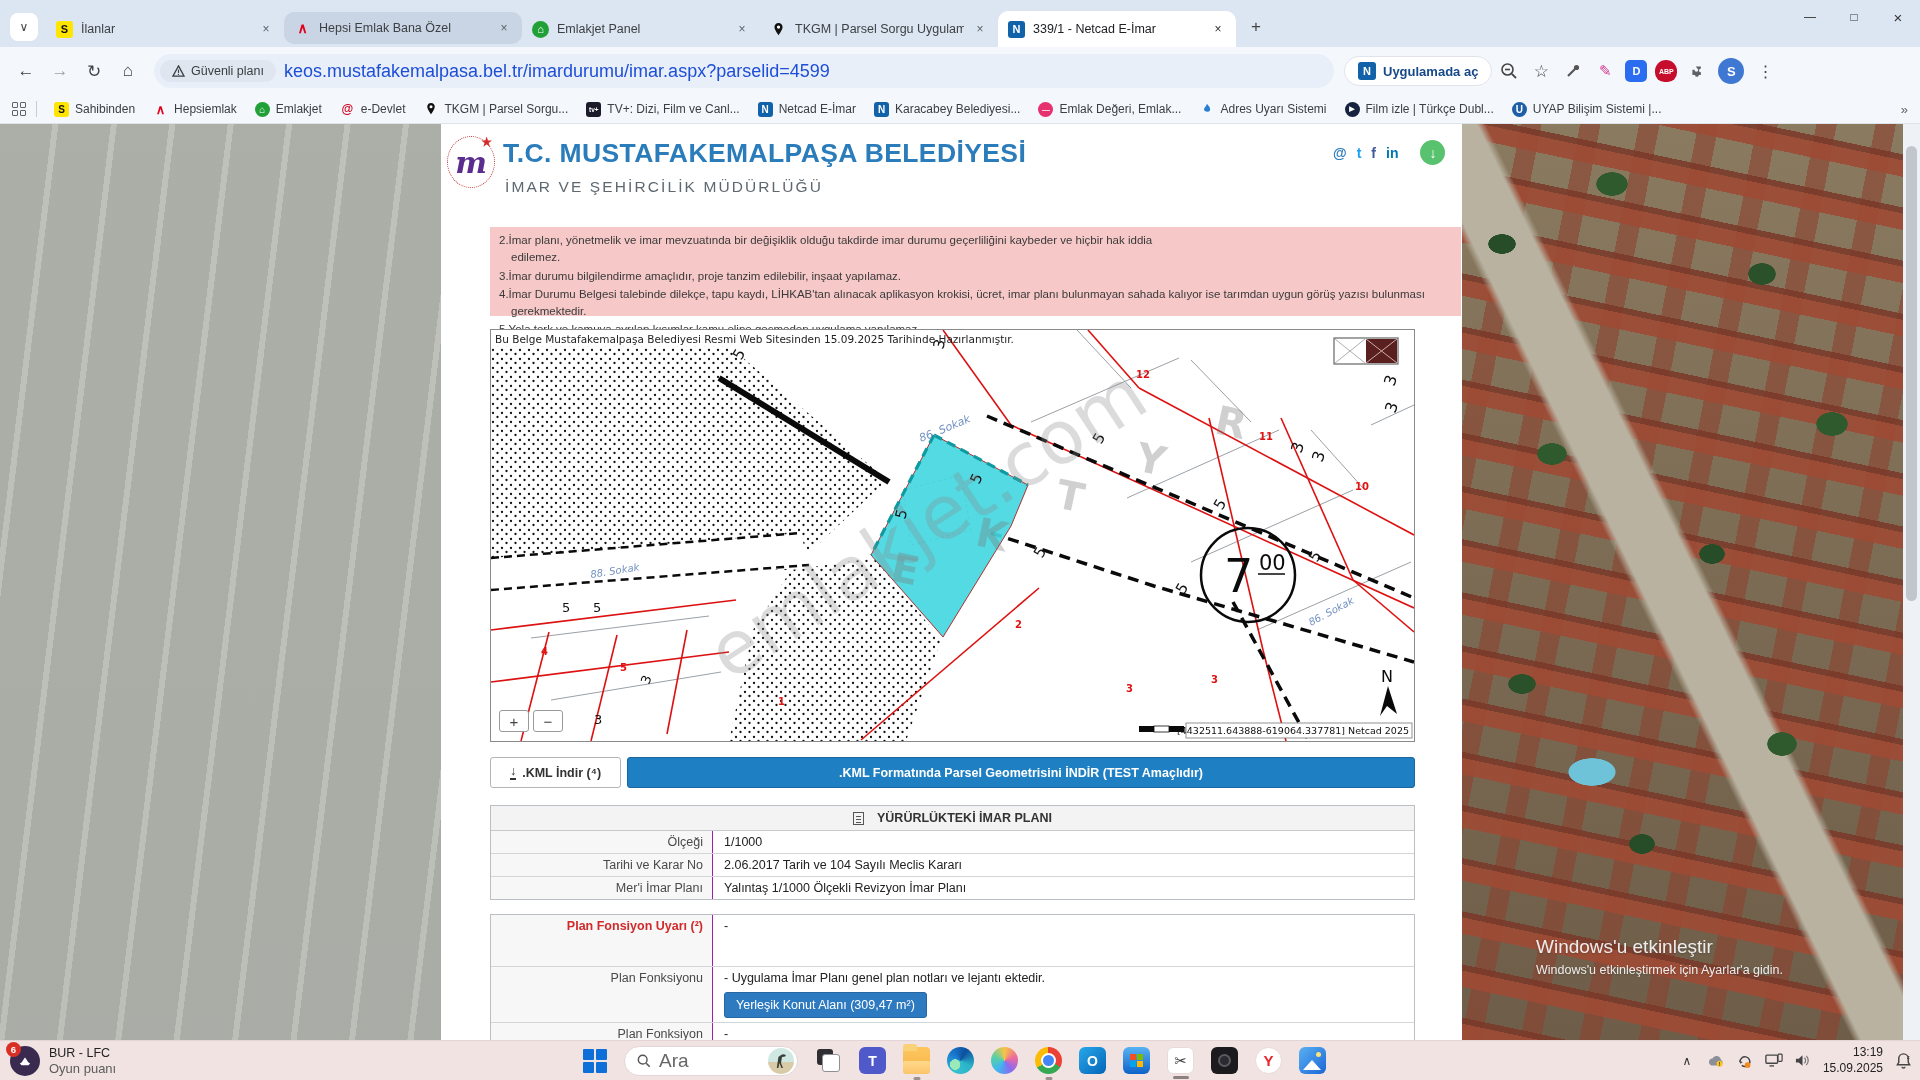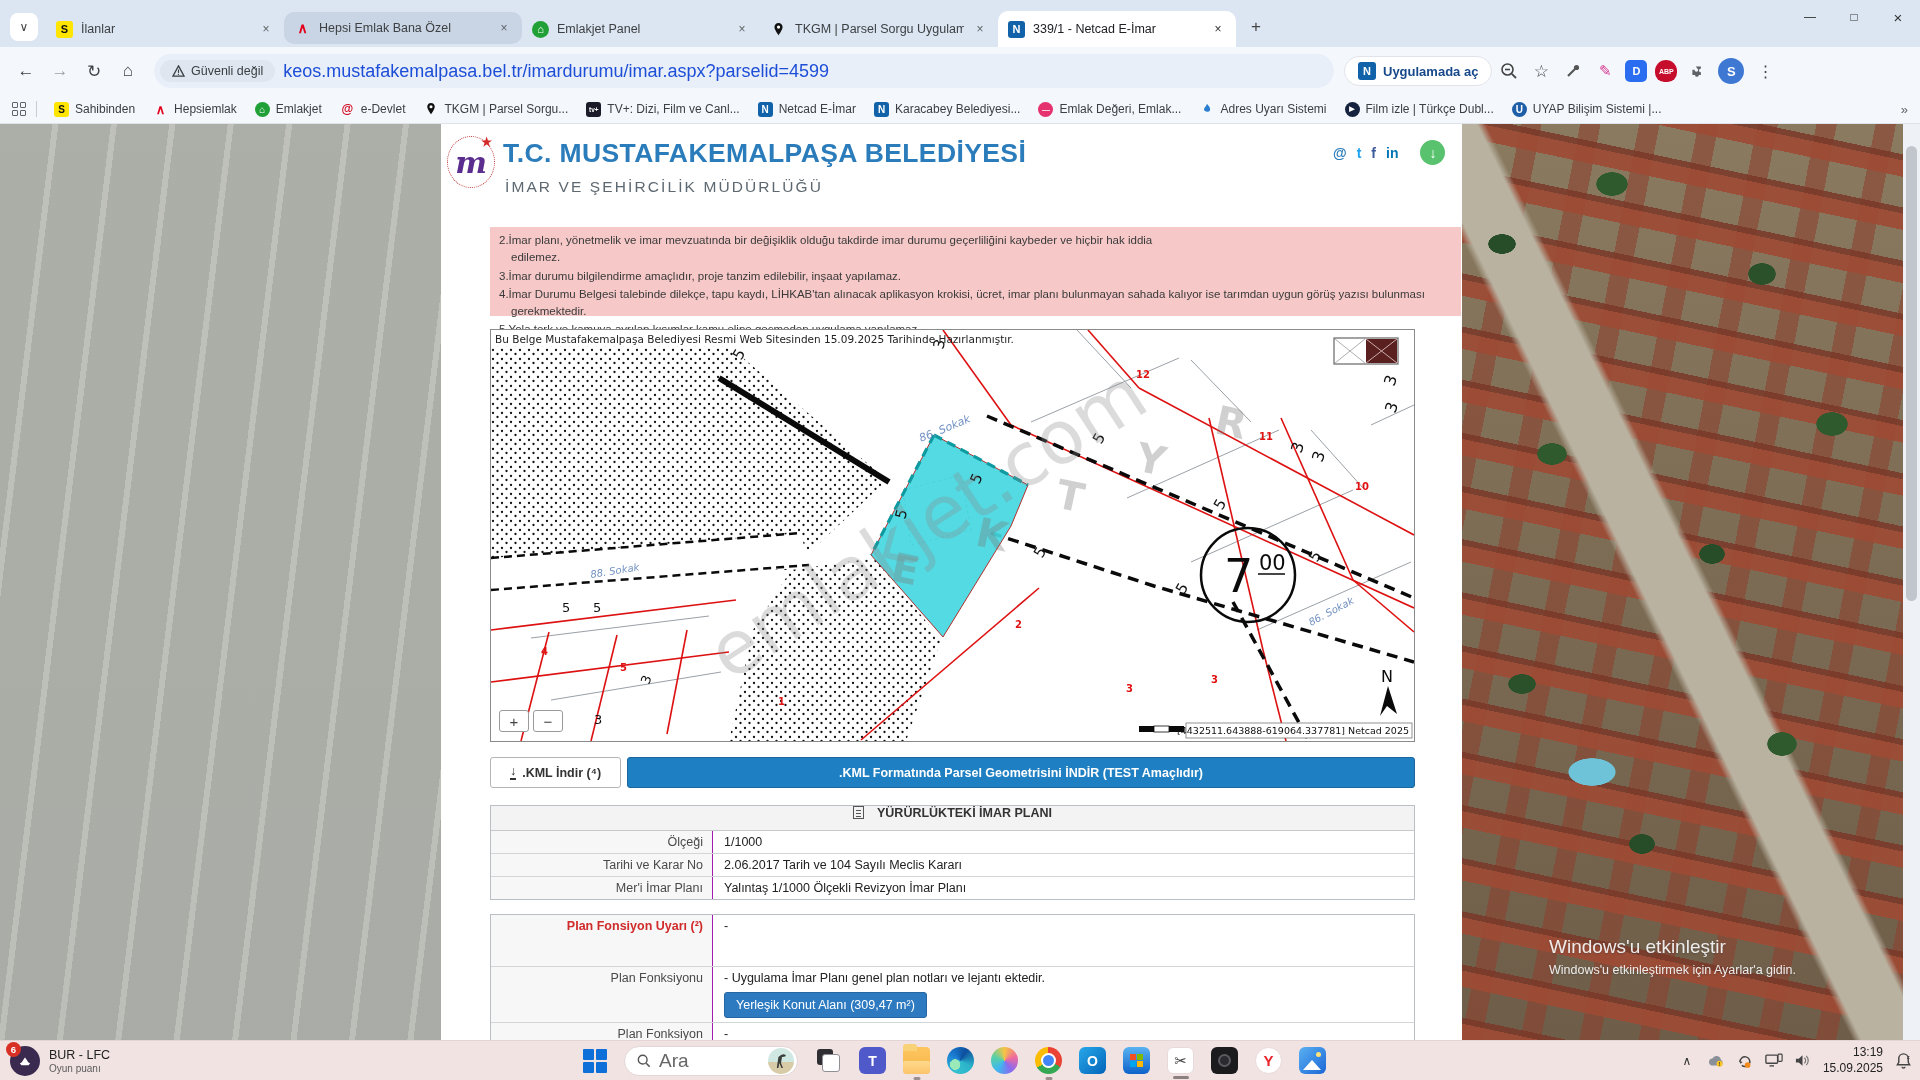--- a/index.html
+++ b/index.html
@@ -57,21 +57,21 @@
     radial-gradient(13px 10px at 250px 430px,#274d28 96%,transparent),
     radial-gradient(16px 12px at 370px 300px,#2e5a2e 96%,transparent),
     radial-gradient(14px 10px at 60px 560px,#2b512b 96%,transparent),
     radial-gradient(15px 12px at 320px 620px,#2e5a2e 96%,transparent),
     radial-gradient(13px 10px at 180px 720px,#274d28 96%,transparent),
     radial-gradient(24px 14px at 130px 648px,#6fc3d8 96%,transparent),
     linear-gradient(64deg,transparent 44%,#b9b2a0 45% 52%,transparent 53%),
     repeating-linear-gradient(12deg,rgba(158,74,52,.9) 0 16px,rgba(122,56,40,.85) 16px 22px,transparent 22px 52px),
     repeating-linear-gradient(101deg,rgba(140,66,48,.6) 0 20px,transparent 20px 58px),
     linear-gradient(#8a7a60,#6e5d48)}
-  .activate{position:absolute;left:87px;top:812px;color:rgba(250,250,250,.92);text-shadow:0 1px 2px rgba(60,60,60,.45)}
+  .activate{position:absolute;left:74px;top:812px;color:rgba(250,250,250,.92);text-shadow:0 1px 2px rgba(60,60,60,.45)}
   .activate .l1{font-size:19px}
   .activate .l2{font-size:12.5px;margin-top:5px}
   .scrollbar{position:absolute;right:0;top:0;bottom:0;width:17px;background:#eef1f6}
   .thumb{position:absolute;left:3px;width:11px;top:22px;height:455px;background:#c1c6cd;border-radius:6px}
 
   .content{position:absolute;left:441px;top:0;width:1021px;bottom:0;background:#fff}
   .logo{position:absolute;left:6px;top:12px;width:48px;height:52px;border:1.5px dotted #c23b3b;border-radius:50%;display:flex;align-items:center;justify-content:center;font-family:"DejaVu Serif",serif;font-style:italic;font-weight:bold;font-size:30px;color:#5b2d8e}
   .logo .star{position:absolute;right:2px;top:-2px;color:#d42a2a;font-size:12px;font-style:normal}
   .ptitle{position:absolute;left:62px;top:14px;font-size:26.5px;font-weight:bold;color:#2b7cba;letter-spacing:.4px}
   .psub{position:absolute;left:64px;top:54px;font-size:15.5px;color:#5d6870;letter-spacing:2.1px}
@@ -85,37 +85,37 @@
   .mappanel{position:absolute;left:49px;top:205px;width:925px;height:413px;border:1px solid #8a8a8a;background:#fff}
   .zbtn{position:absolute;width:30px;height:22px;background:#fff;border:1px solid #9a9a9a;border-radius:3px;display:flex;align-items:center;justify-content:center;font-size:15px;color:#444;bottom:9px}
   .zin{left:8px}.zout{left:42px}
 
   .kmlsmall{position:absolute;left:49px;top:633px;width:131px;height:31px;background:#fff;border:1px solid #b5b5b5;border-radius:3px;display:flex;align-items:center;justify-content:center;gap:6px;font-size:12.5px;font-weight:bold;color:#333}
   .kmlbig{position:absolute;left:186px;top:633px;width:788px;height:31px;background:#1e7fc2;border:1px solid #19679e;border-radius:3px;display:flex;align-items:center;justify-content:center;font-size:12.5px;font-weight:bold;color:#fff}
 
   .tbl{position:absolute;left:49px;width:925px;border:1px solid #b9bfc4;font-size:12.5px;background:#fff}
   .t1{top:681px}
   .t2{top:790px}
-  .thdr{height:25px;background:#f3f3f3;border-bottom:1px solid #c6cacd;display:flex;align-items:flex-start;justify-content:center;gap:13px;font-weight:bold;color:#333}
+  .thdr{height:25px;background:#f3f3f3;border-bottom:1px solid #c6cacd;display:flex;align-items:center;justify-content:center;gap:13px;font-weight:bold;color:#333}
   .trow{display:flex;border-bottom:1px solid #d2d6d9;align-items:stretch}
   .tlab{width:222px;background:#f7f7f7;border-right:1px solid #a21caf;text-align:right;padding:4px 9px;color:#4a4a4a}
   .tval{flex:1;padding:4px 11px;color:#222}
   .tlab.red{color:#d02a2a;font-weight:bold}
   .chip{display:inline-block;background:#2e7ac0;border:1px solid #2566a3;color:#fff;border-radius:3px;padding:5px 11px;font-size:12.5px;margin-top:7px}
   .docico{width:11px;height:13px;border:1.3px solid #555;position:relative}
   .docico i{position:absolute;left:2px;right:2px;height:1.2px;background:#555}
   .docico i:nth-child(1){top:3px}.docico i:nth-child(2){top:6px}.docico i:nth-child(3){top:9px}
 
   
   .taskbar{position:absolute;left:0;right:0;bottom:0;height:40px;background:#f2e3e3;border-top:1px solid rgba(0,0,0,.06);display:flex;align-items:center}
   .widget{position:absolute;left:10px;display:flex;align-items:center;gap:9px}
   .crest{position:relative;width:30px;height:30px;border-radius:50%;background:#3b2a50;color:#fff;display:flex;align-items:center;justify-content:center;font-size:13px}
   .badge{position:absolute;left:-4px;top:-4px;width:15px;height:15px;border-radius:50%;background:#d93025;color:#fff;font-size:9.5px;display:flex;align-items:center;justify-content:center;font-weight:bold}
   .wl1{font-size:12.5px;color:#222}
-  .wl2{font-size:10px;color:#5c5c5c;margin-top:1px}
+  .wl2{font-size:13px;color:#5c5c5c;margin-top:1px}
   .centergrp{position:absolute;left:583px;display:flex;align-items:center;gap:17px;height:40px}
   .startbtn{display:grid;grid-template-columns:11px 11px;grid-gap:2px}
   .startbtn span{width:11px;height:11px;background:#0e6fd8;border-radius:1px}
   .searchpill{width:174px;height:30px;background:#fff;border:1px solid #e3d6d6;border-radius:16px;display:flex;align-items:center;padding:0 3px 0 12px;gap:8px;color:#666;font-size:19px}
   .searchimg{margin-left:auto;width:26px;height:26px;border-radius:13px;background:linear-gradient(#cfe8e2 55%,#d8cba8 55%);position:relative;overflow:hidden}
   .tbico{width:27px;height:27px;border-radius:6px;position:relative;flex:none}
   .runbar{position:absolute;left:50%;transform:translateX(-50%);bottom:-6px;width:7px;height:3px;border-radius:2px;background:#9b8f8f}
   .runbar.wide{width:16px;background:#8c8080}
   .tray{position:absolute;right:8px;display:flex;align-items:center;gap:11px;color:#333}
   .trayico{display:flex;align-items:center;justify-content:center;width:18px;height:18px}
@@ -202,21 +202,21 @@
     <span class="navbtn">↻</span>
     <span class="navbtn">⌂</span>
 
     <div class="omnibox">
       <span class="secchip">
         <svg width="13" height="12" viewBox="0 0 14 13">
             <path d="M7,1 L13,12 L1,12 z" fill="none" stroke="#3c4043" stroke-width="1.4"></path>
             <rect x="6.4" y="5" width="1.2" height="3.6" fill="#3c4043"></rect>
             <rect x="6.4" y="9.6" width="1.2" height="1.2" fill="#3c4043"></rect>
           </svg>
-        <span>Güvenli değil</span>
+        <span>Güvenli planı</span>
       </span>
       <span class="url">keos.mustafakemalpasa.bel.tr/imardurumu/imar.aspx?parselid=4599</span>
     </div>
 
     <div class="chip-openapp">
       <span class="tico" style="background:#1162a8;color:#fff;width:18px;height:18px;font-size:11px;font-weight:bold;border-radius:3px">N</span>
       <span>Uygulamada aç</span>
     </div>
     <span class="toolico">
       <svg width="18" height="18" viewBox="0 0 18 18">

